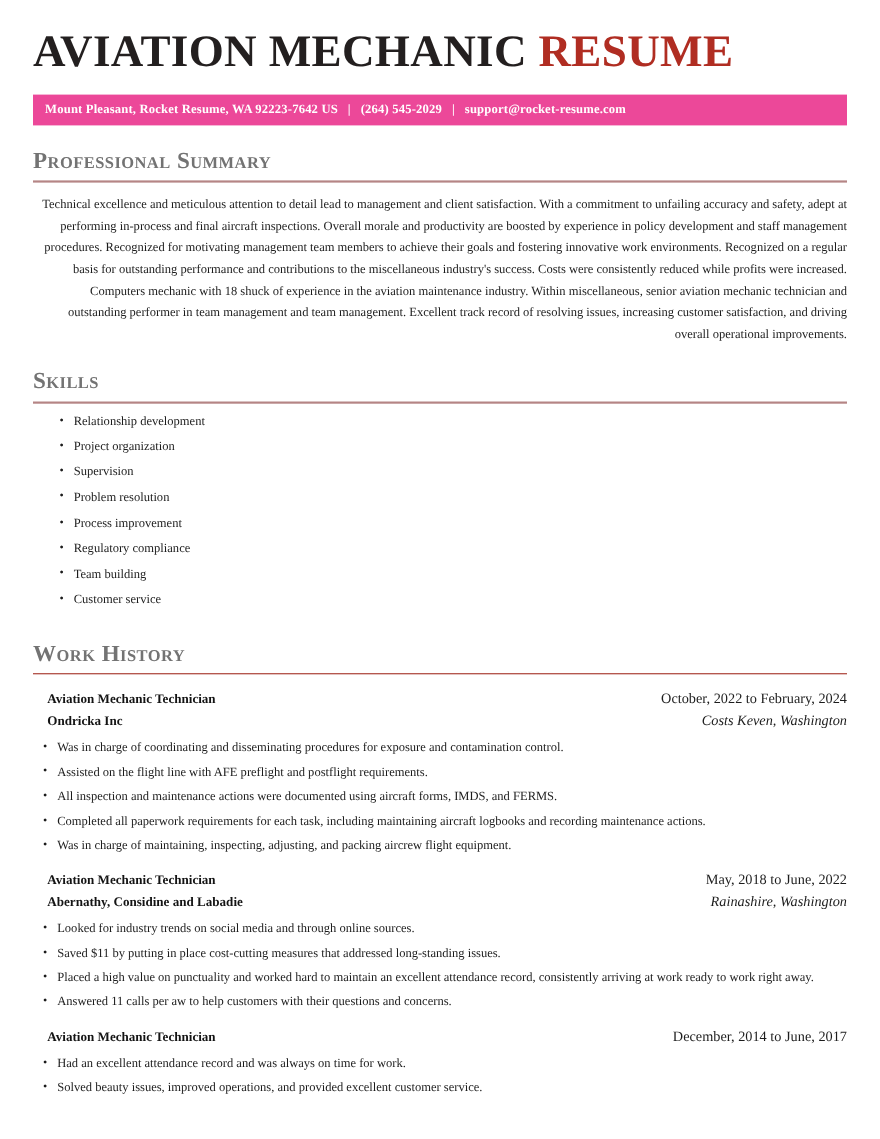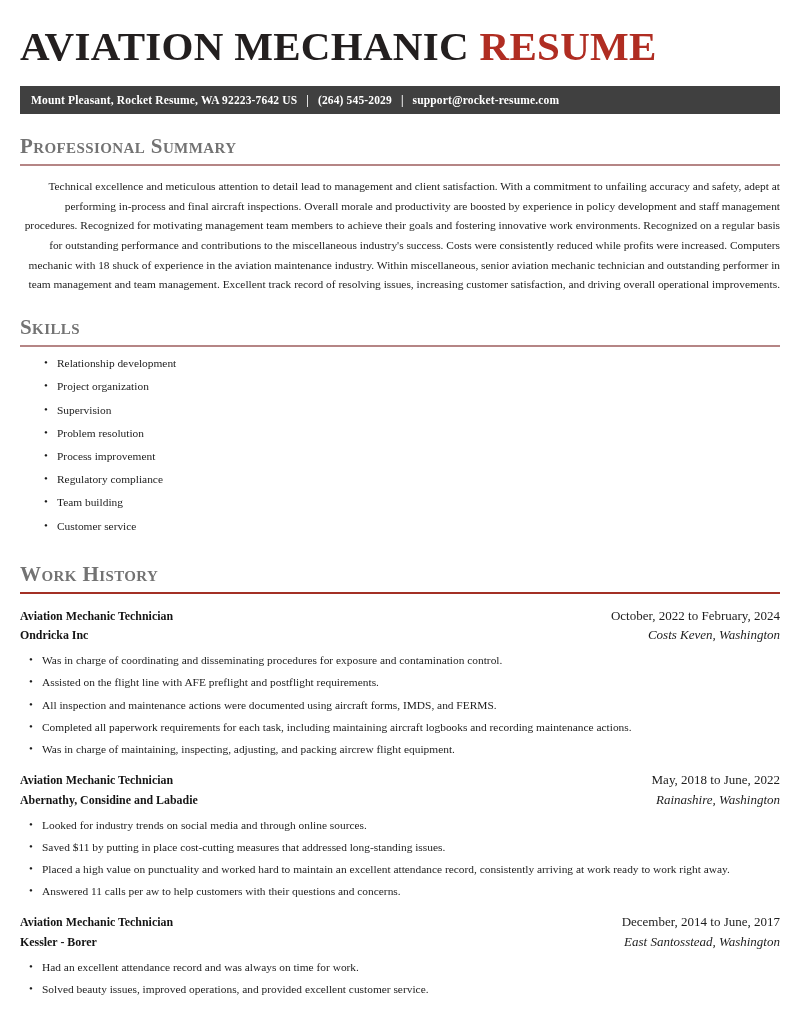--- a/index.html
+++ b/index.html
@@ -13,41 +13,41 @@
     overflow: hidden;
     font-family: "Liberation Serif", "DejaVu Serif", serif;
     color: #1a1a1a;
     -webkit-font-smoothing: antialiased;
   }
   .page {
     width: 800px;
     height: 898px;
     position: relative;
     box-sizing: border-box;
-    padding: 0 20px;
+    padding: 0 30px;
   }
 
   
   .resume-title {
     margin: 0;
     padding-top: 24px;
     font-size: 41px;
     font-weight: 700;
     letter-spacing: 0.3px;
     line-height: 1.12;
     color: #231f1f;
     font-family: "Liberation Serif", "DejaVu Serif", serif;
   }
   .resume-title .accent {
     color: #b02d22;
   }
 
   .contact-bar {
     margin-top: 16px;
-    background: #404040;
+    background: #ec4899;
     color: #ffffff;
     height: 28px;
     display: flex;
     align-items: center;
     padding: 0 11px;
     box-sizing: border-box;
   }
   .contact-bar .contact-text {
     font-size: 11.5px;
     font-weight: 700;
@@ -134,20 +134,21 @@
     margin-top: 13px;
   }
   .entry:first-of-type {
     margin-top: 12px;
   }
   .entry-row {
     display: flex;
     justify-content: space-between;
     align-items: baseline;
     line-height: 1.52;
+    margin-left: 13px;
   }
   .entry-left {
     font-size: 11.9px;
     font-weight: 700;
     color: #141414;
   }
   .entry-right {
     font-size: 13px;
     color: #1c1c1c;
     text-align: right;
@@ -240,24 +241,20 @@
             <li>Saved $11 by putting in place cost-cutting measures that addressed long-standing issues.</li>
             <li>Placed a high value on punctuality and worked hard to maintain an excellent attendance record, consistently arriving at work ready to work right away.</li>
             <li>Answered 11 calls per aw to help customers with their questions and concerns.</li>
           </ul>
         </div>
         <div class="entry">
           <div class="entry-row">
             <div class="entry-left">Aviation Mechanic Technician</div>
             <div class="entry-right">December, 2014 to June, 2017</div>
           </div>
-          <div class="entry-row">
-            <div class="entry-left">Kessler - Borer</div>
-            <div class="entry-right italic">East Santosstead, Washington</div>
-          </div>
           <ul class="bullets">
             <li>Had an excellent attendance record and was always on time for work.</li>
             <li>Solved beauty issues, improved operations, and provided excellent customer service.</li>
           </ul>
         </div>
       </div>
   </div>
 
 </div>
 

